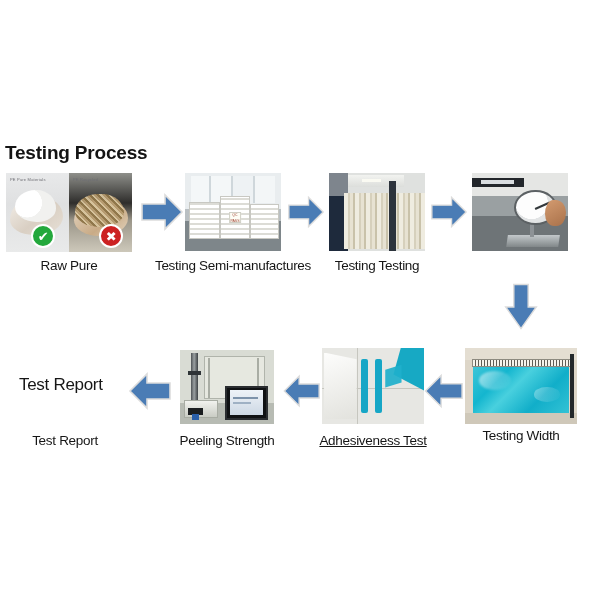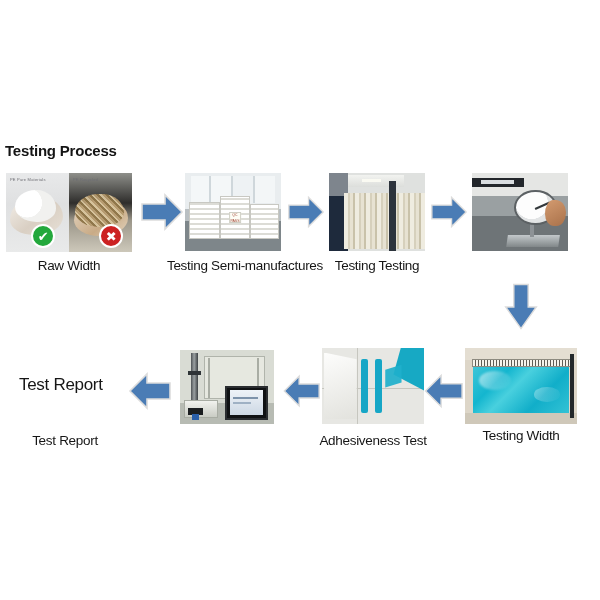--- a/index.html
+++ b/index.html
@@ -6,21 +6,21 @@
   body{
     width:600px;height:600px;background:#ffffff;
     font-family:"Liberation Sans","DejaVu Sans",sans-serif;
     color:#1a1a1a;overflow:hidden;
   }
   .canvas{position:relative;width:600px;height:600px;background:#fff;}
 
   
   .title{
     position:absolute;left:5px;top:142px;
-    font-size:15px;font-weight:bold;letter-spacing:-.2px;
+    font-size:19px;font-weight:bold;letter-spacing:-.2px;
     color:#141414;white-space:nowrap;
   }
 
   
   .photo{position:absolute;overflow:hidden;background:#cfcfcf;}
   .photo .inner{position:absolute;inset:0;}
 
   
   .caption{
     position:absolute;font-size:13.5px;letter-spacing:-.3px;
@@ -214,22 +214,22 @@
         <div class="base"></div>
         <div class="dialstem"></div>
         <div class="dial">
           <span class="needle"></span>
         </div>
         <div class="hand3"></div>
       </div>
     </div>
   </div>
 
-  <div class="caption" style="left:6px;top:258px;width:126px;">Raw Width</div>
-  <div class="caption" style="left:140px;top:258px;width:210px;">Testing Semi-manufactures</div>
+  <div class="caption" style="left:6px;top:258px;width:126px;">Raw Pure</div>
+  <div class="caption" style="left:128px;top:258px;width:210px;">Testing Semi-manufactures</div>
   <div class="caption" style="left:329px;top:258px;width:96px;">Testing Testing</div>
 
   <div class="arrow" style="left:141px;top:192px;">
     <svg width="42" height="40" viewBox="0 0 42 40">
       <polygon points="1,12 24,12 24,3 41,20 24,37 24,28 1,28" fill="#4a7cb5" stroke="#dcdcdc" stroke-width="1.6"></polygon>
     </svg>
   </div>
   <div class="arrow" style="left:288px;top:192px;">
     <svg width="36" height="40" viewBox="0 0 42 40">
       <polygon points="1,12 24,12 24,3 41,20 24,37 24,28 1,28" fill="#4a7cb5" stroke="#dcdcdc" stroke-width="1.6"></polygon>
@@ -300,16 +300,17 @@
   </div>
   <div class="arrow" style="left:421px;top:371px;">
     <svg width="42" height="40" viewBox="0 0 46 40">
       <polygon points="45,12 22,12 22,3 5,20 22,37 22,28 45,28" fill="#4a7cb5" stroke="#dcdcdc" stroke-width="1.6"></polygon>
     </svg>
   </div>
 
   <div class="bigcaption" style="left:19px;top:375px;">Test Report</div>
 
   <div class="caption" style="left:8px;top:433px;width:114px;">Test Report</div>
-  <div class="caption" style="left:310px;top:433px;width:126px;">Adhesiveness Test</div>
+  <div class="caption" style="left:168px;top:433px;width:118px;">Peeling Strength</div>
+  <div class="caption" style="left:310px;top:433px;width:126px;text-decoration:underline;">Adhesiveness Test</div>
   <div class="caption" style="left:469px;top:428px;width:104px;">Testing Width</div>
 
 </div>
 
 </body></html>

